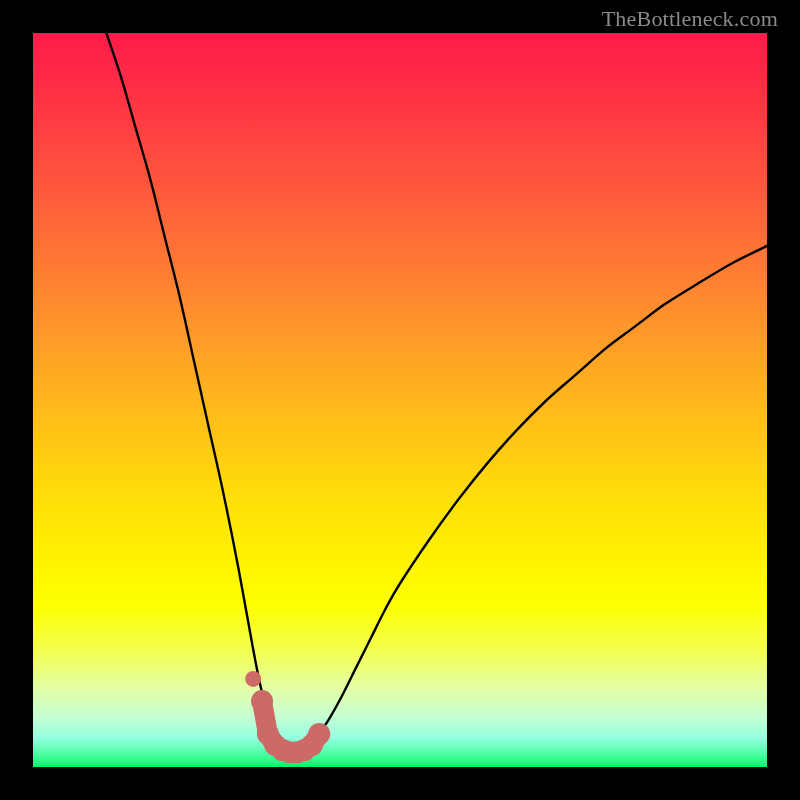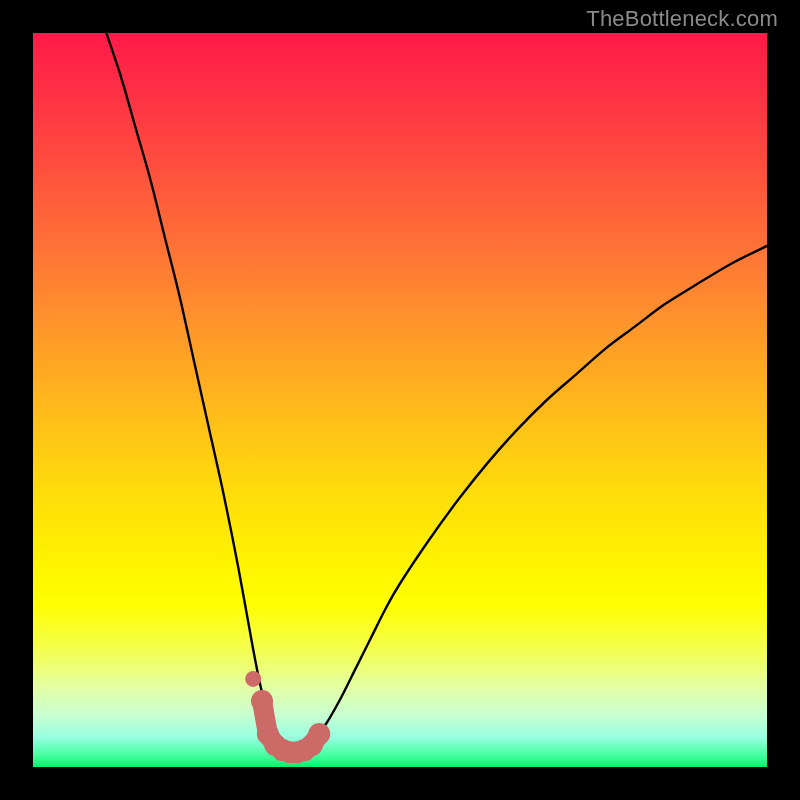--- a/index.html
+++ b/index.html
@@ -56,20 +56,21 @@
     height: 734px;
   }
   .attribution {
     position: absolute;
     top: 6px;
     right: 22px;
     color: #8a8a8a;
     font-size: 22px;
     font-weight: 500;
     letter-spacing: 0.2px;
+    font-family: Liberation Serif, serif;
   }
 </style>
 </head>
 <body>
 
 <div class="frame">
   <div class="plot">
     <div class="gradient"></div>
     <svg class="curve" viewBox="0 0 734 734" preserveAspectRatio="none">
       <g>

